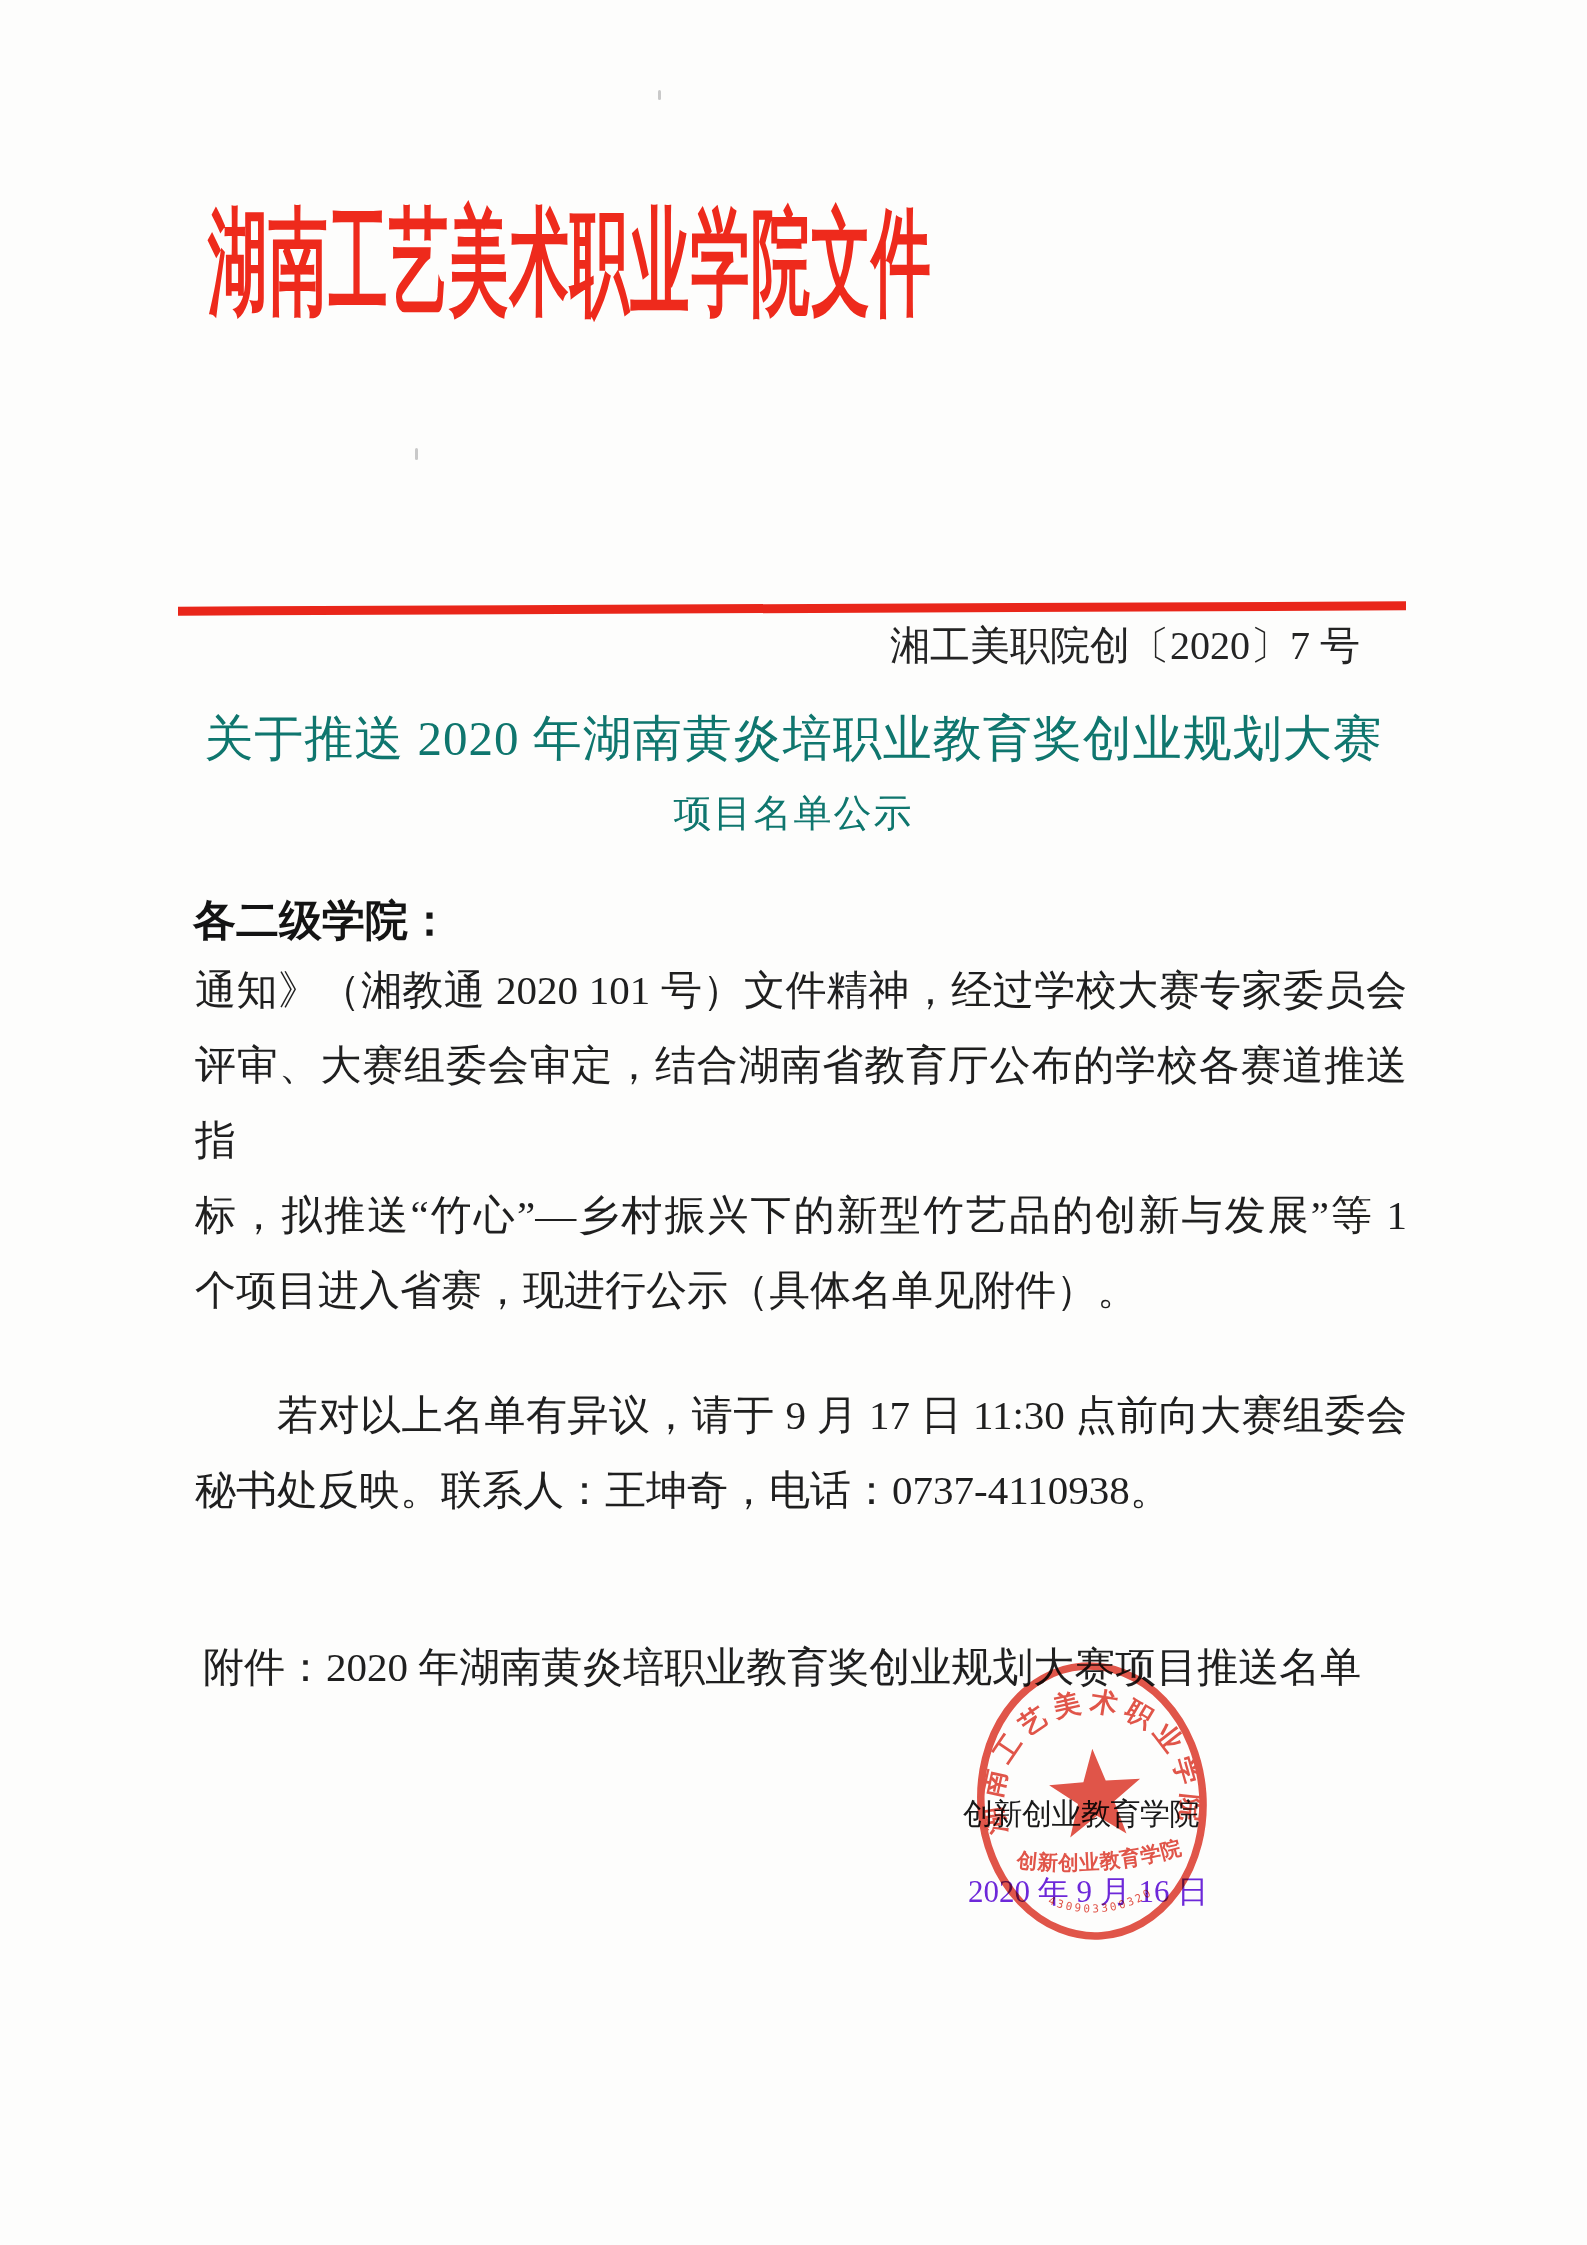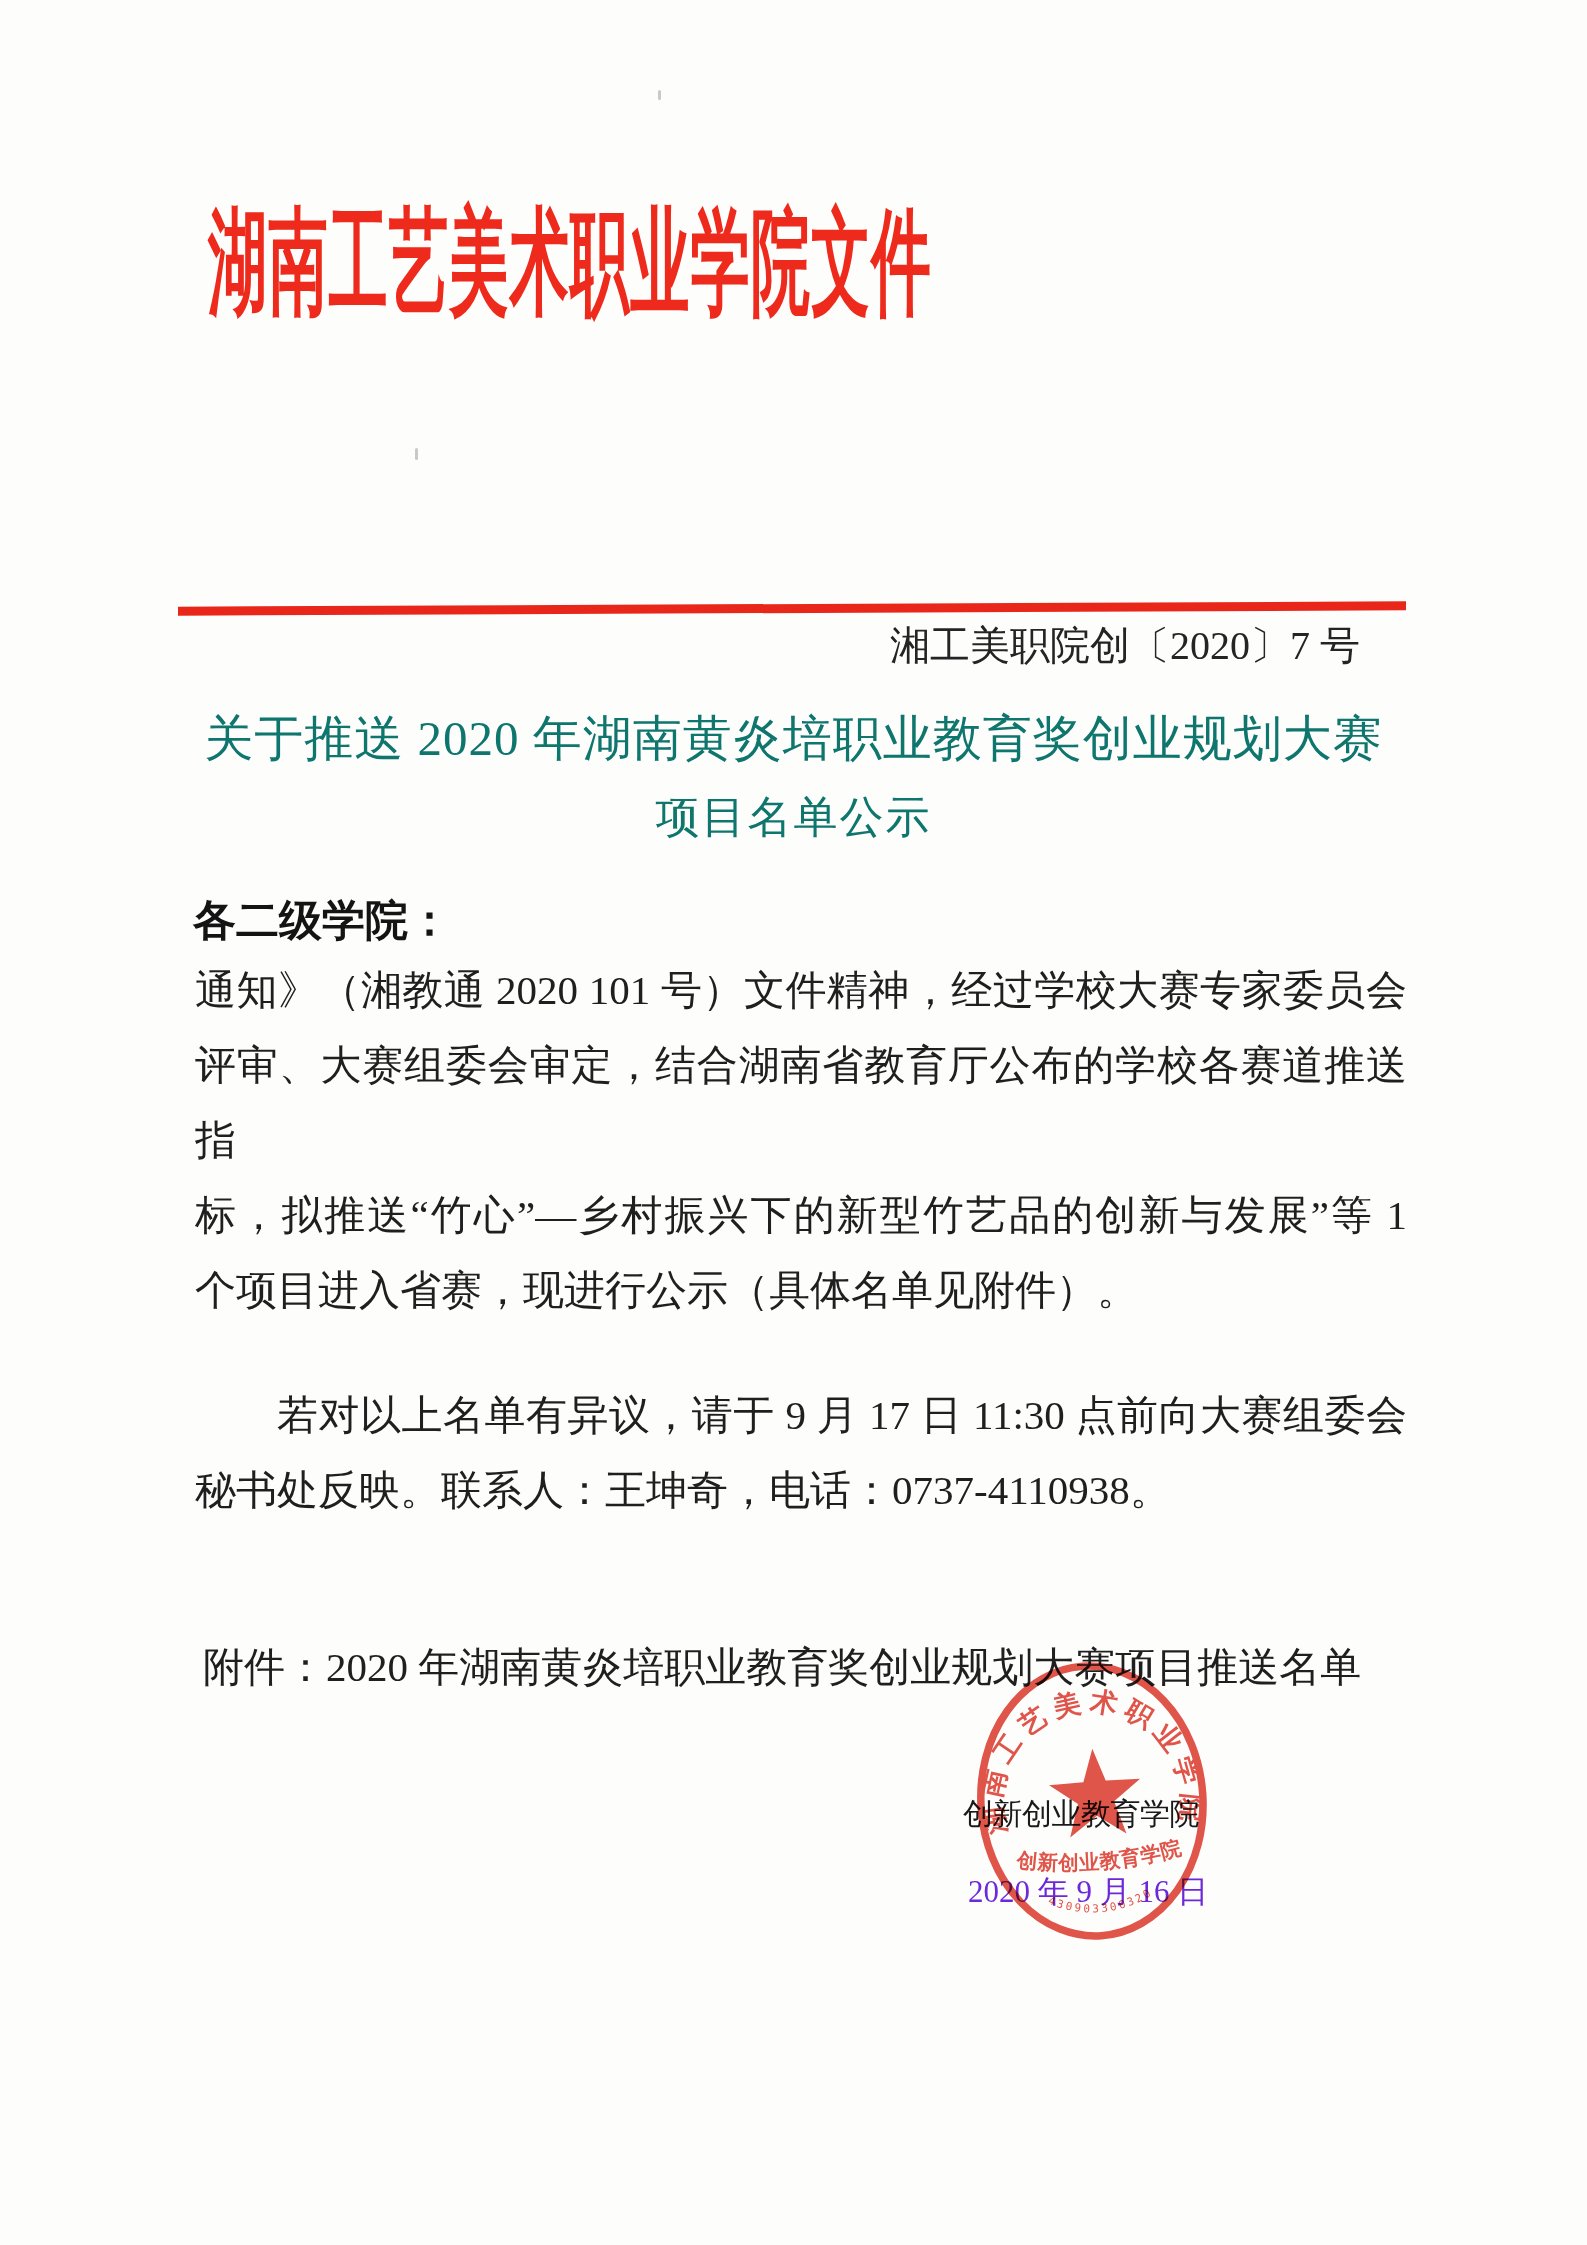--- a/index.html
+++ b/index.html
@@ -57,21 +57,21 @@
   .doc-title-1, .doc-title-2 {
     position: absolute;
     left: 0;
     width: 100%;
     text-align: center;
     font-weight: 400;
     color: #0f766e;
     white-space: nowrap;
   }
   .doc-title-1 { top: 706px; font-size: 49px; letter-spacing: 1px; }
-  .doc-title-2 { top: 788px; font-size: 44px; letter-spacing: 2px; }
+  .doc-title-2 { top: 788px; font-size: 38px; letter-spacing: 2px; }
 
   .salutation {
     position: absolute;
     left: 193px;
     top: 876px;
     font-family: "Liberation Sans", "DejaVu Sans", sans-serif;
     font-weight: 600;
     font-size: 43px;
     color: #141414;
     margin-top: 16px;

